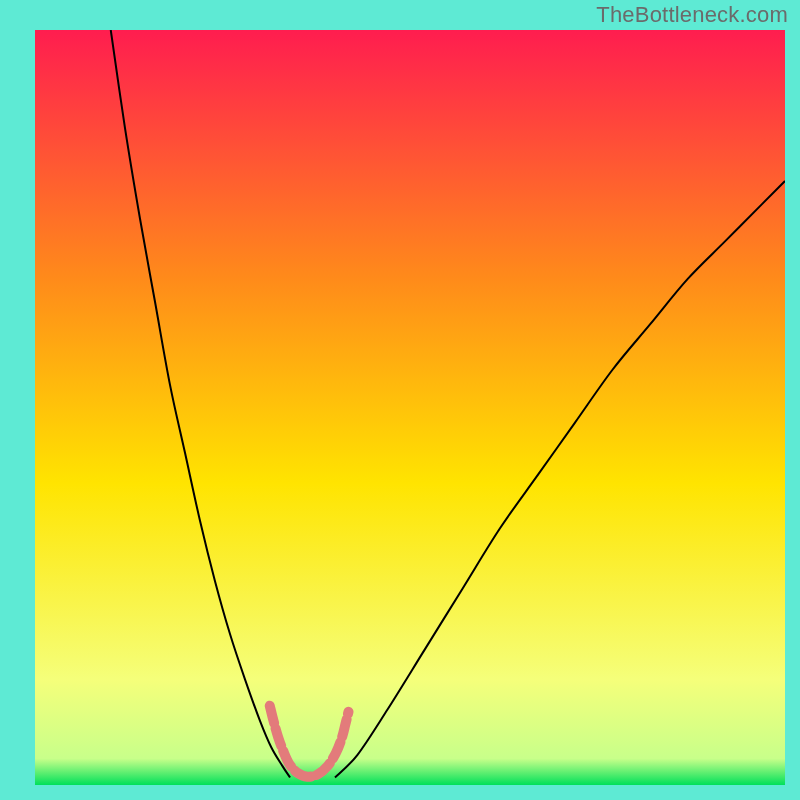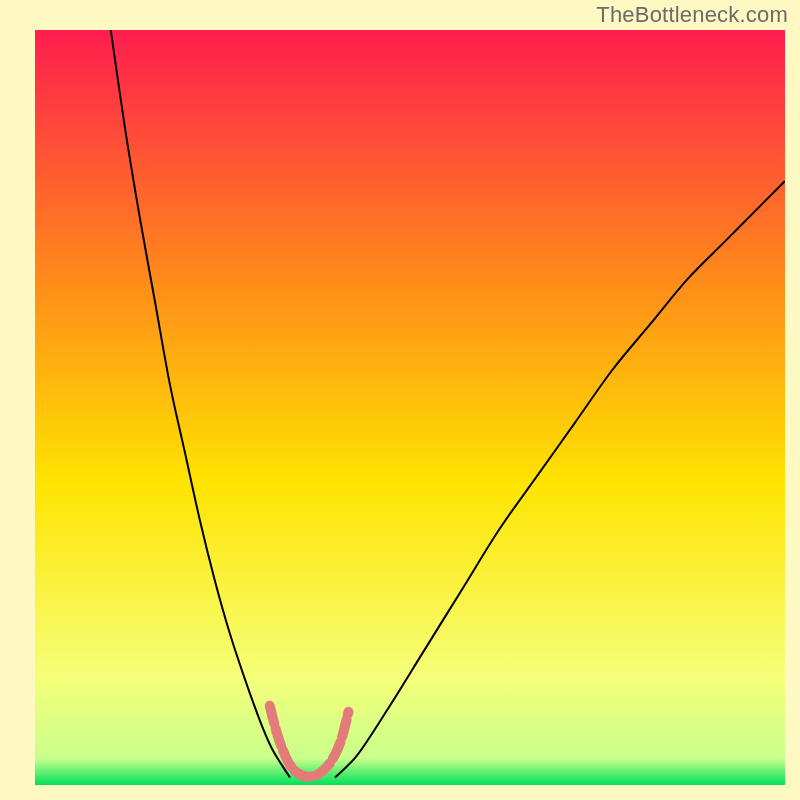--- a/index.html
+++ b/index.html
@@ -8,21 +8,21 @@
     width: 800px;
     height: 800px;
     background: #000;
     font-family: Arial, Helvetica, sans-serif;
     overflow: hidden;
   }
   .frame {
     position: relative;
     width: 800px;
     height: 800px;
-    background: #fef9c3;
+    background: #5eead4;
   }
   .watermark {
     position: absolute;
     top: 2px;
     right: 12px;
     color: #6b6b6b;
     font-size: 22px;
     font-weight: 400;
     z-index: 10;
     letter-spacing: 0.2px;

